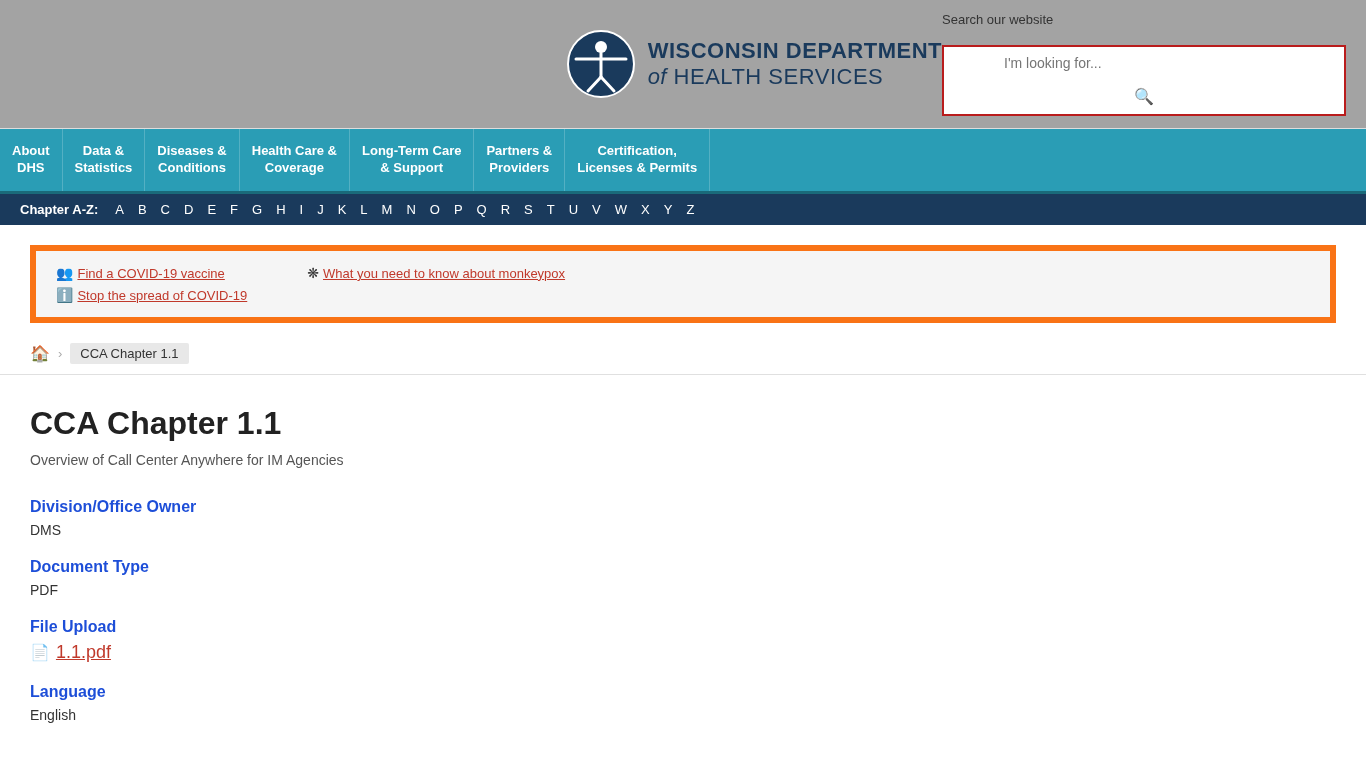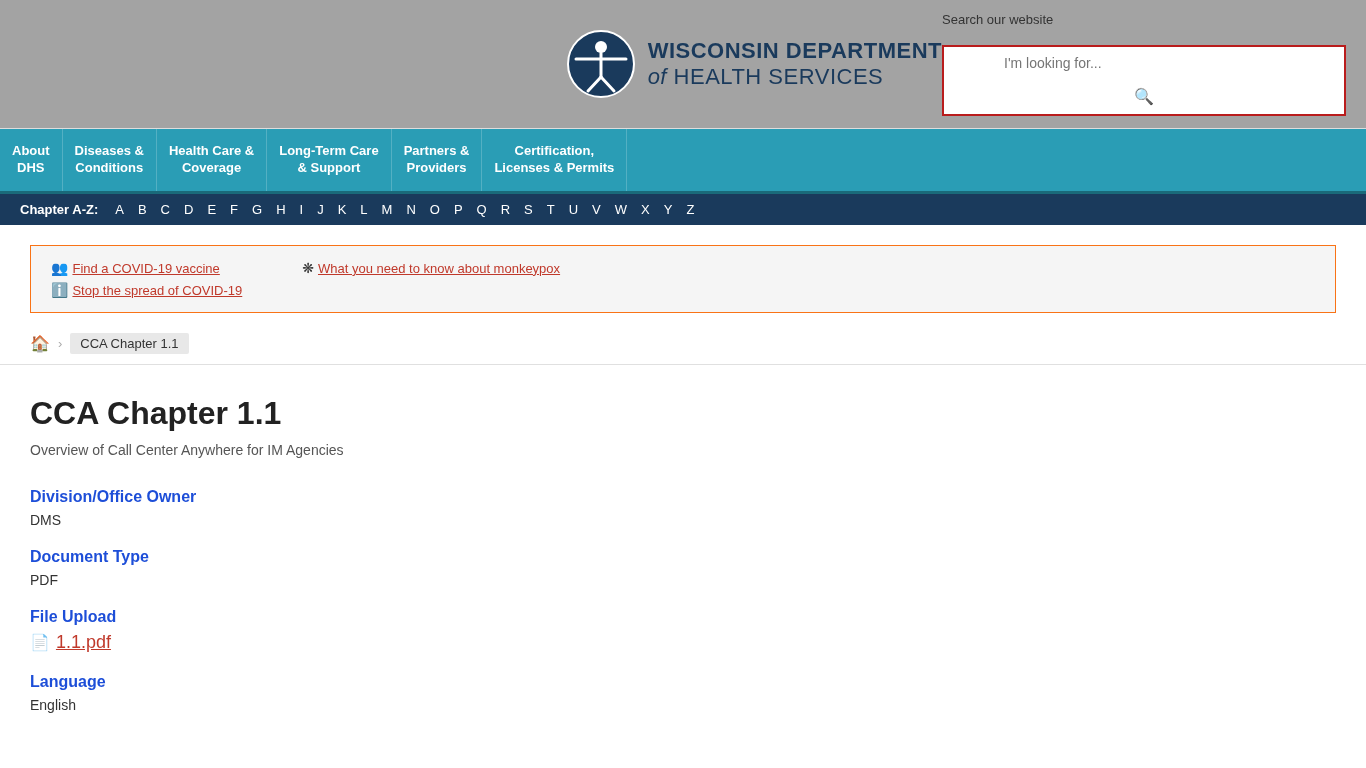--- a/index.html
+++ b/index.html
@@ -113,21 +113,21 @@
       color: #fff;
       font-size: 13px;
       padding: 2px 5px;
       cursor: pointer;
       text-decoration: none;
     }
 
     
     #alerts-bar {
       background: #f5f5f5;
-      border: 1px solid #f97316;
+      border: 6px solid #f97316;
       margin: 20px 30px 10px 30px;
       padding: 14px 20px;
       display: flex;
       gap: 60px;
     }
     .alert-col { display: flex; flex-direction: column; gap: 6px; }
     .alert-link {
       color: #c0392b;
       text-decoration: underline;
       cursor: pointer;
@@ -232,20 +232,21 @@
     <span id="search-label">Search our website</span>
     <div id="search-box-wrap">
       <input id="search-input" type="text" placeholder="I'm looking for..." style="">
       <button id="search-btn">🔍</button>
     </div>
   </div>
 </div>
 
 <nav id="main-nav">
     <div class="nav-item">About<br>DHS</div>
+    <div class="nav-item">Data &amp;<br>Statistics</div>
     <div class="nav-item">Diseases &amp;<br>Conditions</div>
     <div class="nav-item">Health Care &amp;<br>Coverage</div>
     <div class="nav-item">Long-Term Care<br>&amp; Support</div>
     <div class="nav-item">Partners &amp;<br>Providers</div>
     <div class="nav-item">Certification,<br>Licenses &amp; Permits</div>
   </nav>
 
 <div id="az-bar">
   <span id="az-label">Chapter A-Z:</span>
 <a class="az-letter">A</a>

